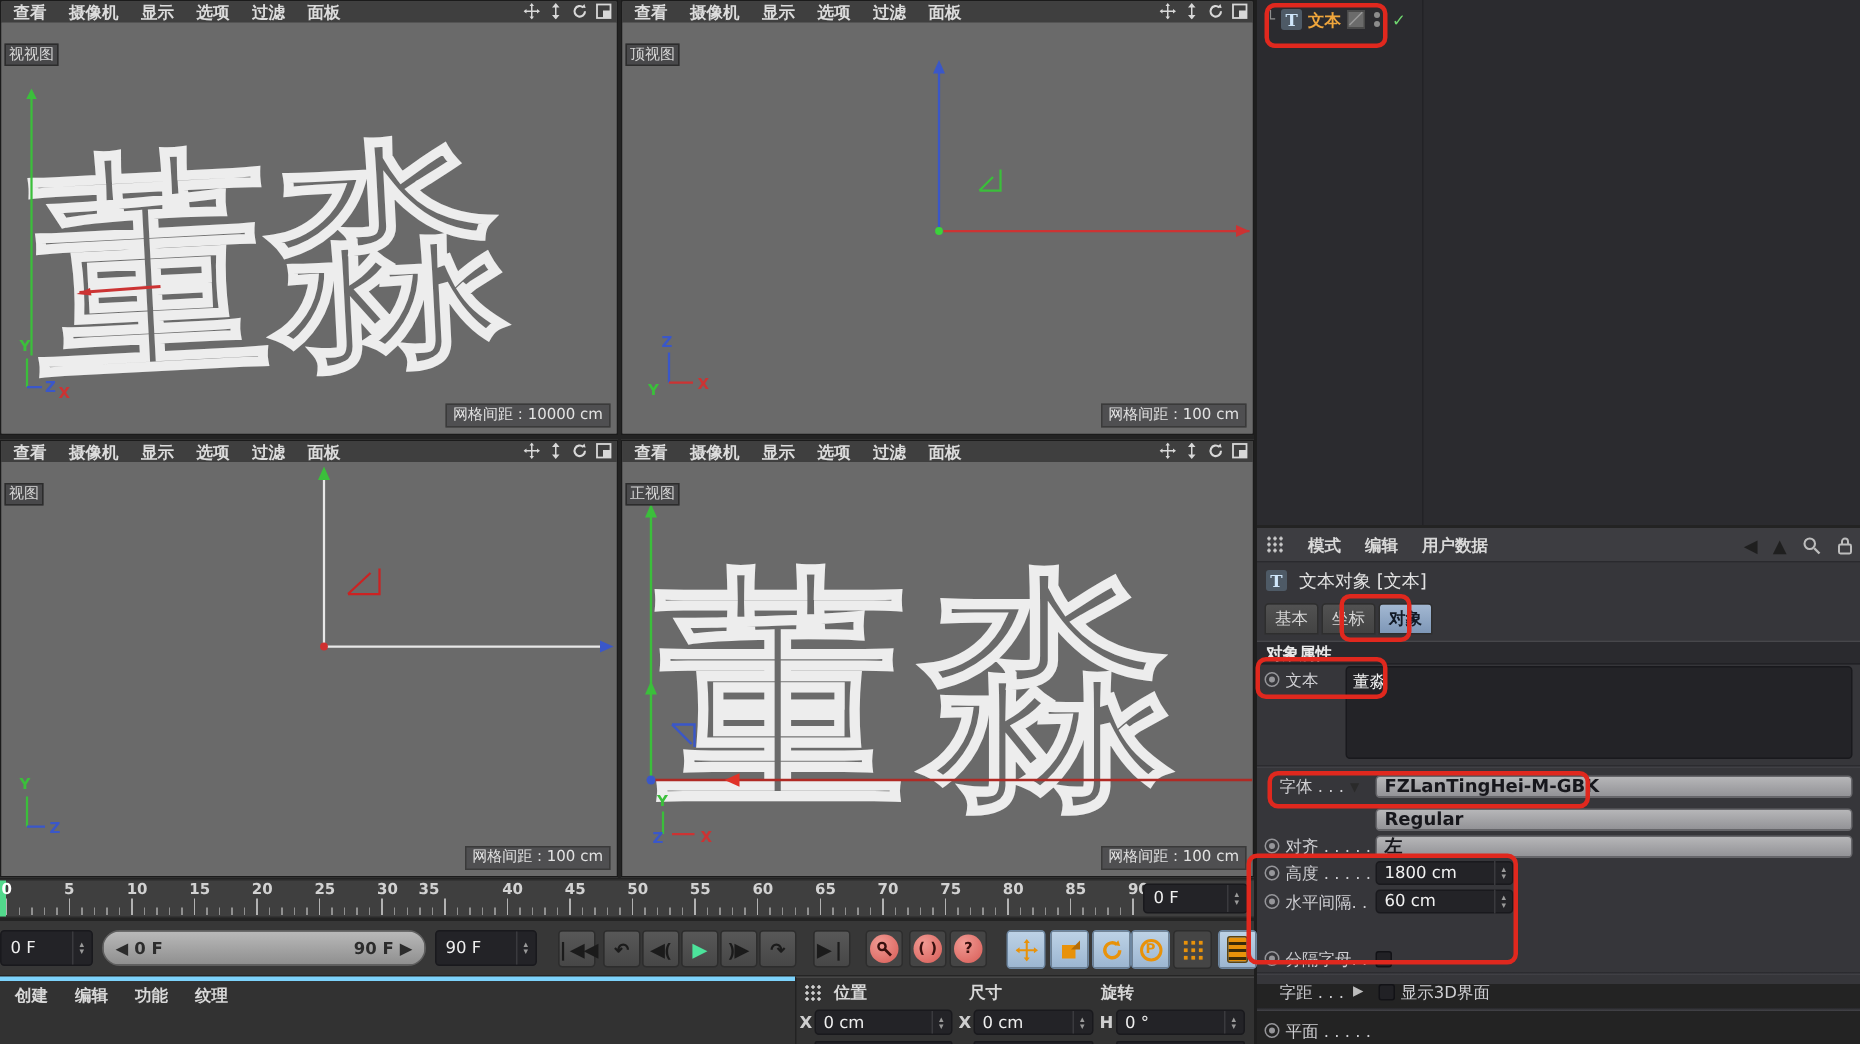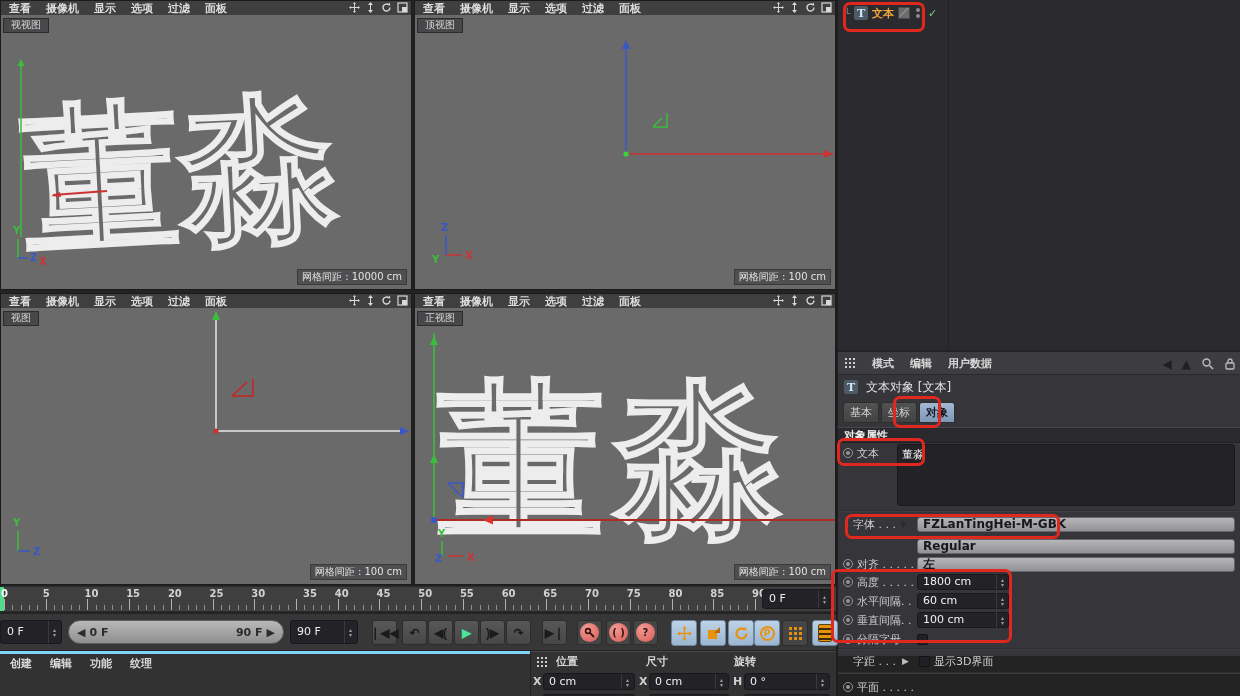--- a/index.html
+++ b/index.html
@@ -9,22 +9,22 @@
 
   
   .vp { position:absolute; background:#6a6a6a; border:1px solid #1b1b1b; }
   .vp-menu { position:absolute; top:0; left:0; right:0; height:14px; background:#3f3f3f;
              display:flex; align-items:center; gap:15px; padding:0 8px;
              font-size:11px; font-weight:bold; color:#dcdcdc; z-index:3; }
   .vp-menu .mi { cursor:default; white-space:nowrap; }
   .vp-icons { position:absolute; right:3px; top:1px; display:flex; gap:5px; align-items:center; }
   .vp-icons svg { display:block; }
   .vp-body { position:absolute; top:14px; left:0; right:0; bottom:0; background:#6a6a6a; overflow:hidden; }
-  .vp-label { position:absolute; top:3px; left:2px; background:#48484a; border:1px solid #2c2c2c;
-              color:#d6d6d6; font-size:10px; padding:0 7px; line-height:13px; z-index:2;font-family:Liberation Mono, monospace; }
+  .vp-label { position:absolute; top:14px; left:2px; background:#48484a; border:1px solid #2c2c2c;
+              color:#d6d6d6; font-size:10px; padding:0 2px; line-height:13px; z-index:2; }
   .grid-chip { position:absolute; bottom:4px; right:4px; background:#4f4f51; border:1px solid #3a3a3a;
                color:#e2e2e2; font-size:10px; padding:0 4px; line-height:14px; z-index:2; }
   .gizmos { position:absolute; inset:0; }
   .wire { fill:none; stroke:#ededed; stroke-width:1.6; }
   .axlbl { font-size:10px; font-weight:bold; }
 
   
   #om { position:absolute; left:838px; top:0; width:402px; height:350px; background:#2b2b2f; }
   #om .col-div { position:absolute; left:110px; top:0; bottom:0; width:1px; background:#222226; }
   .om-row { position:absolute; left:6px; top:4px; height:18px; display:flex; align-items:center; gap:4px; }
@@ -404,26 +404,20 @@
       <span class="spin" style="left:158px;right:auto;top:1px;bottom:1px">▴<br>▾</span>
     </div>
 
     <div class="arow" style="top:240px">
       <span class="adot"></span>
       <span class="albl">水平间隔. .</span>
       <span class="fld-num">60 cm</span>
       <span class="spin" style="left:158px;right:auto;top:1px;bottom:1px">▴<br>▾</span>
     </div>
 
-    <div class="arow" style="top:259px">
-      <span class="adot"></span>
-      <span class="albl">垂直间隔. .</span>
-      <span class="fld-num">100 cm</span>
-      <span class="spin" style="left:158px;right:auto;top:1px;bottom:1px">▴<br>▾</span>
-    </div>
 
     <div class="arow" style="top:278px">
       <span class="adot"></span>
       <span class="albl">分隔字母. .</span>
       <span class="cbx" style="position:absolute;left:79px"></span>
     </div>
 
     <div class="divline" style="top:296px"></div>
 
     <div class="arow" style="top:300px">
@@ -444,21 +438,21 @@
   <div id="ruler">
     <div id="playhead"></div>
     <div>
         <span class="tick-num cur" style="left: 4px;">0</span>
         <span class="tick-num" style="left: 45.72px;">5</span>
         <span class="tick-num" style="left: 87.44px;">10</span>
         <span class="tick-num" style="left: 129.16px;">15</span>
         <span class="tick-num" style="left: 170.88px;">20</span>
         <span class="tick-num" style="left: 212.6px;">25</span>
         <span class="tick-num" style="left: 254.32px;">30</span>
-        <span class="tick-num" style="left: 306px; text-align: center;">35</span>
+        <span class="tick-num" style="left: 282px; text-align: center;">35</span>
         <span class="tick-num" style="left: 337.76px;">40</span>
         <span class="tick-num" style="left: 379.48px;">45</span>
         <span class="tick-num" style="left: 421.2px;">50</span>
         <span class="tick-num" style="left: 462.92px;">55</span>
         <span class="tick-num" style="left: 504.64px;">60</span>
         <span class="tick-num" style="left: 546.36px;">65</span>
         <span class="tick-num" style="left: 588.08px;">70</span>
         <span class="tick-num" style="left: 629.8px;">75</span>
         <span class="tick-num" style="left: 671.52px;">80</span>
         <span class="tick-num" style="left: 713.24px;">85</span>

